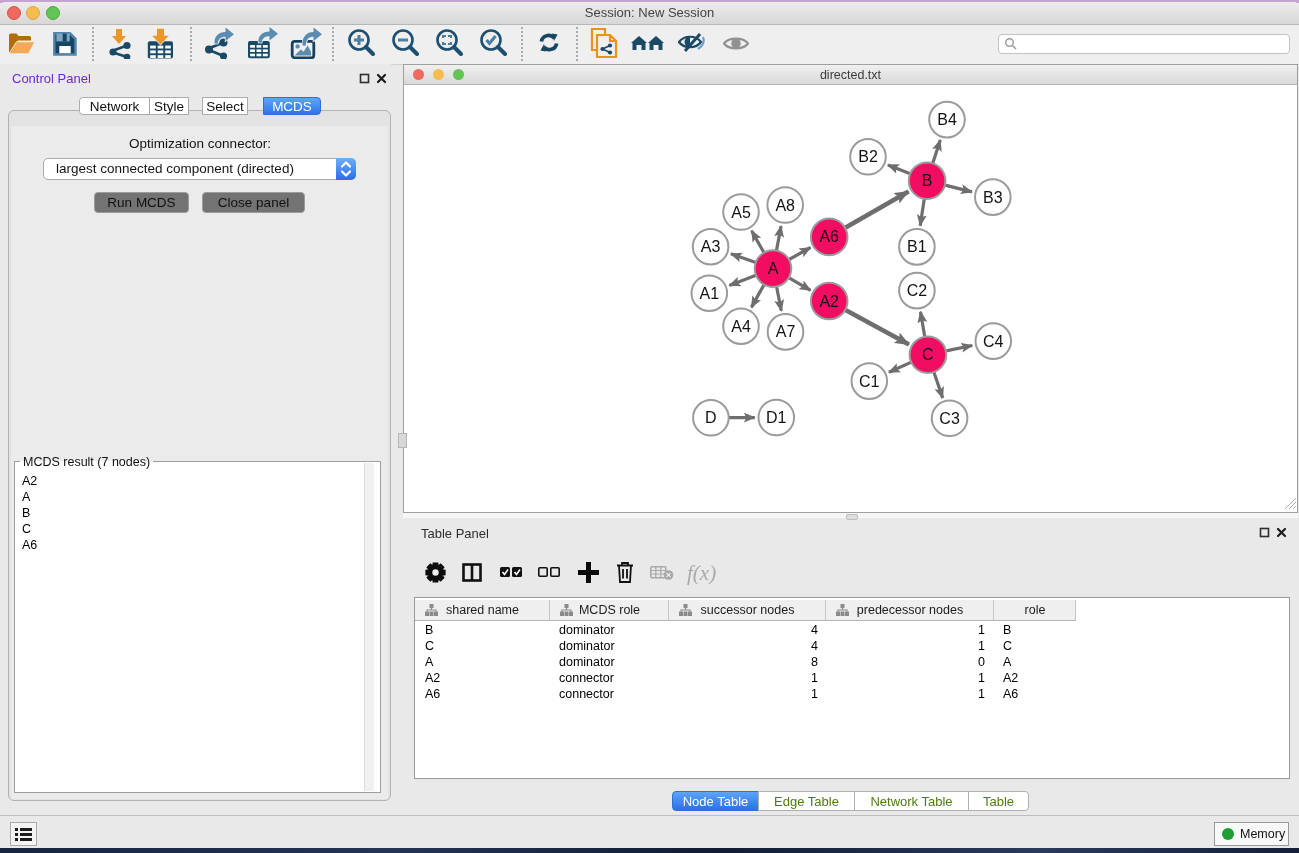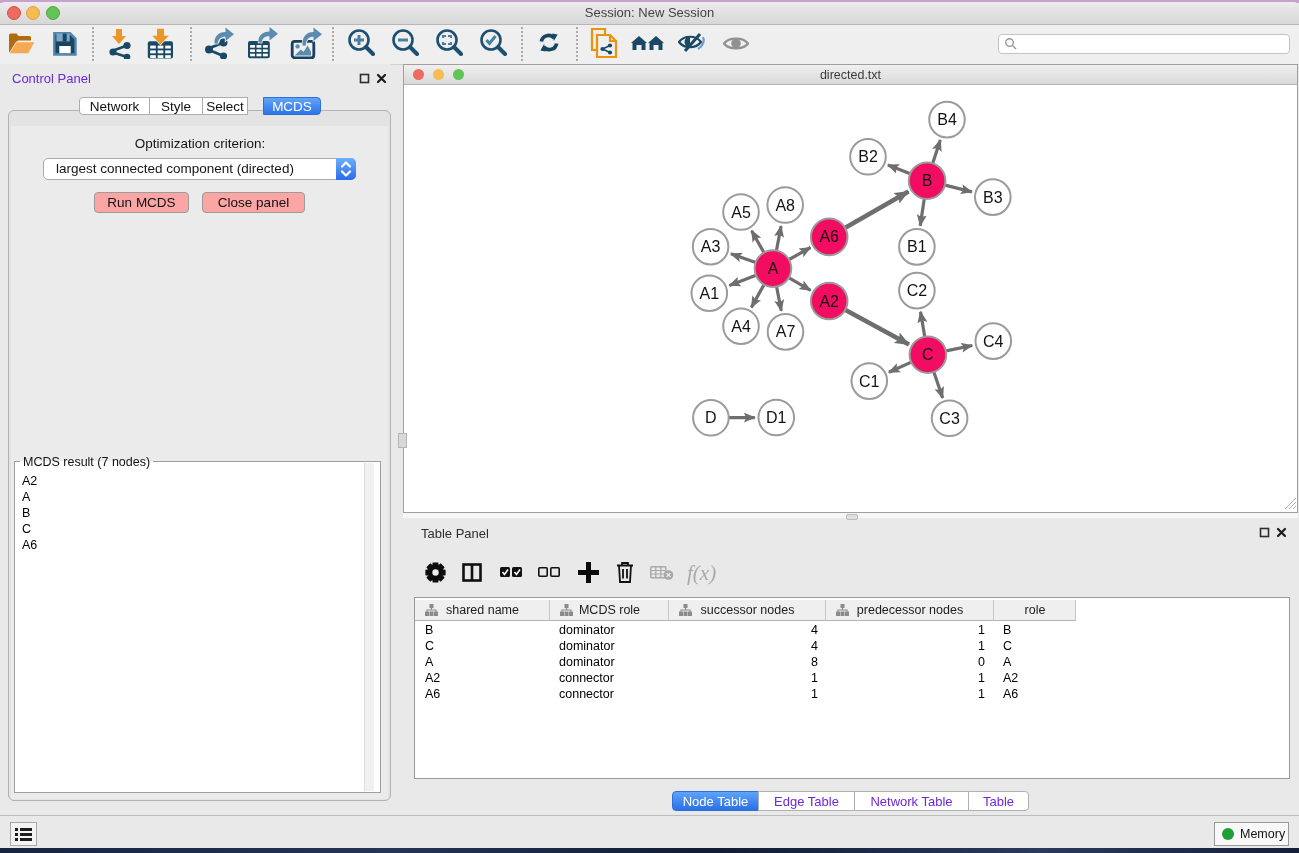--- a/index.html
+++ b/index.html
@@ -20,21 +20,21 @@
 #cpHead{left:12px;top:71px;font-size:13px;color:#6d28d9;}
 .tab{position:absolute;top:97px;height:18px;background:#fff;border:1px solid #acacac;box-sizing:border-box;
   font-size:13.5px;color:#111;text-align:center;line-height:17px;}
 .tabsel{background:linear-gradient(#61a5f7,#2d73ea);color:#fff;border-color:#2d6fd8;}
 #cpPane{left:8px;top:110px;width:383px;height:691px;border:1px solid #b2b2b2;border-radius:6px;box-sizing:border-box;background:#e3e3e3;}
 #cpInner{left:11px;top:126px;width:377px;height:673px;background:#ebebeb;}
 #optlabel{left:5px;top:136px;width:390px;text-align:center;font-size:13.5px;color:#141414;}
 #combo{left:43px;top:158px;width:313px;height:22px;background:#fff;border:1px solid #ababab;border-radius:5px;box-sizing:border-box;}
 #combotext{left:56px;top:161px;font-size:13.5px;color:#141414;}
 #combobtn{left:336px;top:158px;width:20px;height:22px;border-radius:0 5px 5px 0;background:linear-gradient(#6db0fa,#2a6ceb);}
-.btn{position:absolute;top:192px;height:21px;background:#fca5a5;border:1px solid #9c9c9c;border-radius:4px;box-sizing:border-box;
+.btn{position:absolute;top:192px;height:21px;background:#737373;border:1px solid #9c9c9c;border-radius:4px;box-sizing:border-box;
   font-size:13.5px;color:#111;text-align:center;line-height:19px;}
 
 #mcdsbox{left:14px;top:461px;width:367px;height:332px;background:#fff;border:1px solid #9e9e9e;box-sizing:border-box;}
 #mcdstitle{left:20px;top:455px;font-size:12.5px;color:#111;background:linear-gradient(#ebebeb 45%,#ffffff 45%);padding:0 3px;}
 .li{position:absolute;left:22px;font-size:12.5px;color:#000;}
 #mcdsscroll{left:364px;top:463px;width:9px;height:328px;background:#f1f1f1;border-left:1px solid #dcdcdc;}
 
 #gwin{left:403px;top:64px;width:895px;height:449px;background:#fff;border:1px solid #9f9f9f;box-sizing:border-box;}
 #gtitle{left:403px;top:64px;width:895px;height:21px;background:linear-gradient(#f0f0f0,#d9d9d9);
   border:1px solid #9f9f9f;border-bottom:1px solid #b3b3b3;box-sizing:border-box;}
@@ -44,21 +44,21 @@
 #splitV{left:846px;top:514px;width:10px;height:4px;background:#dedede;border:1px solid #bdbdbd;border-radius:2px;}
 
 #tpHead{left:421px;top:526px;font-size:13px;color:#2e2e2e;}
 #tbox{left:414px;top:597px;width:876px;height:182px;background:#fff;border:1px solid #999;box-sizing:border-box;}
 .thc{position:absolute;top:600px;height:21px;background:#efefef;border-right:1px solid #c6c6c6;border-bottom:1px solid #b4b4b4;box-sizing:border-box;}
 .thl{position:absolute;top:603px;font-size:12.5px;color:#1c1c1c;}
 .td{position:absolute;font-size:12.5px;color:#000;}
 .tdr{position:absolute;font-size:12.5px;color:#000;text-align:right;}
 
 .btab{position:absolute;top:791px;height:20px;background:#fff;border:1px solid #b0b0b0;box-sizing:border-box;
-  font-size:13px;color:#6d28d9;text-align:center;line-height:19px;}
+  font-size:13px;color:#4d7c0f;text-align:center;line-height:19px;}
 .btabsel{background:linear-gradient(#5ea4f7,#2a70e8);color:#fff;border-color:#2d6fd8;}
 
 #statusbar{left:0;top:815px;width:1299px;height:33px;background:#e9e9e9;border-top:1px solid #bdbdbd;box-sizing:border-box;}
 #listbtn{left:10px;top:822px;width:27px;height:24px;background:#f4f4f4;border:1px solid #a9a9a9;box-sizing:border-box;}
 #membtn{left:1214px;top:822px;width:75px;height:24px;background:#f8f8f8;border:1px solid #999;box-sizing:border-box;}
 #memdot{left:1222px;top:828px;width:12px;height:12px;border-radius:50%;background:#1e9e34;}
 #memtext{left:1240px;top:827px;font-size:12.5px;color:#111;}
 #wallBot{left:0;top:848px;width:1299px;height:5px;background:linear-gradient(90deg,#16243f,#243455 30%,#101c33 55%,#2a3a5c 80%,#141f38);}
 .nl{font-size:16px;fill:#121212;text-anchor:middle;font-family:"Liberation Sans",sans-serif;}
 </style></head>
@@ -204,24 +204,24 @@
 <div class="abs" id="cpHead">Control Panel</div>
 <svg class="abs" style="left:359px;top:73px" width="11" height="11" viewBox="0 0 11 11">
     <rect x="1.5" y="1.5" width="8" height="8" fill="none" stroke="#2e2e2e" stroke-width="1.6"></rect>
   </svg>
 <svg class="abs" style="left:376px;top:73px" width="11" height="11" viewBox="0 0 11 11">
     <path d="M2 2 L9 9 M9 2 L2 9" stroke="#1c1c1c" stroke-width="2.2" stroke-linecap="round"></path>
   </svg>
 <div class="abs" id="cpPane"></div>
 <div class="abs" id="cpInner"></div>
 <div class="tab" style="left:79px;width:71px;border-radius:4px 0 0 4px;">Network</div>
-<div class="tab" style="left:149px;width:54px;">Style</div>
+<div class="tab" style="left:149px;width:40px;">Style</div>
 <div class="tab" style="left:202px;width:46px;">Select</div>
 <div class="tab tabsel" style="left:263px;width:58px;border-radius:0 4px 4px 0;">MCDS</div>
-<div class="abs" id="optlabel">Optimization criterion:</div>
+<div class="abs" id="optlabel">Optimization connector:</div>
 <div class="abs" id="combo"></div>
 <div class="abs" id="combotext">largest connected component (directed)</div>
 <div class="abs" id="combobtn"></div>
 <svg class="abs" style="left:336px;top:158px" width="20" height="22" viewBox="0 0 20 22">
     <path d="M6 8.5 L10 4.5 L14 8.5" fill="none" stroke="#fff" stroke-width="2.2" stroke-linecap="round" stroke-linejoin="round"></path>
     <path d="M6 13.5 L10 17.5 L14 13.5" fill="none" stroke="#fff" stroke-width="2.2" stroke-linecap="round" stroke-linejoin="round"></path>
   </svg>
 <div class="btn" style="left:94px;width:95px;">Run MCDS</div>
 <div class="btn" style="left:202px;width:103px;">Close panel</div>
 <div class="abs" id="mcdsbox"></div>

